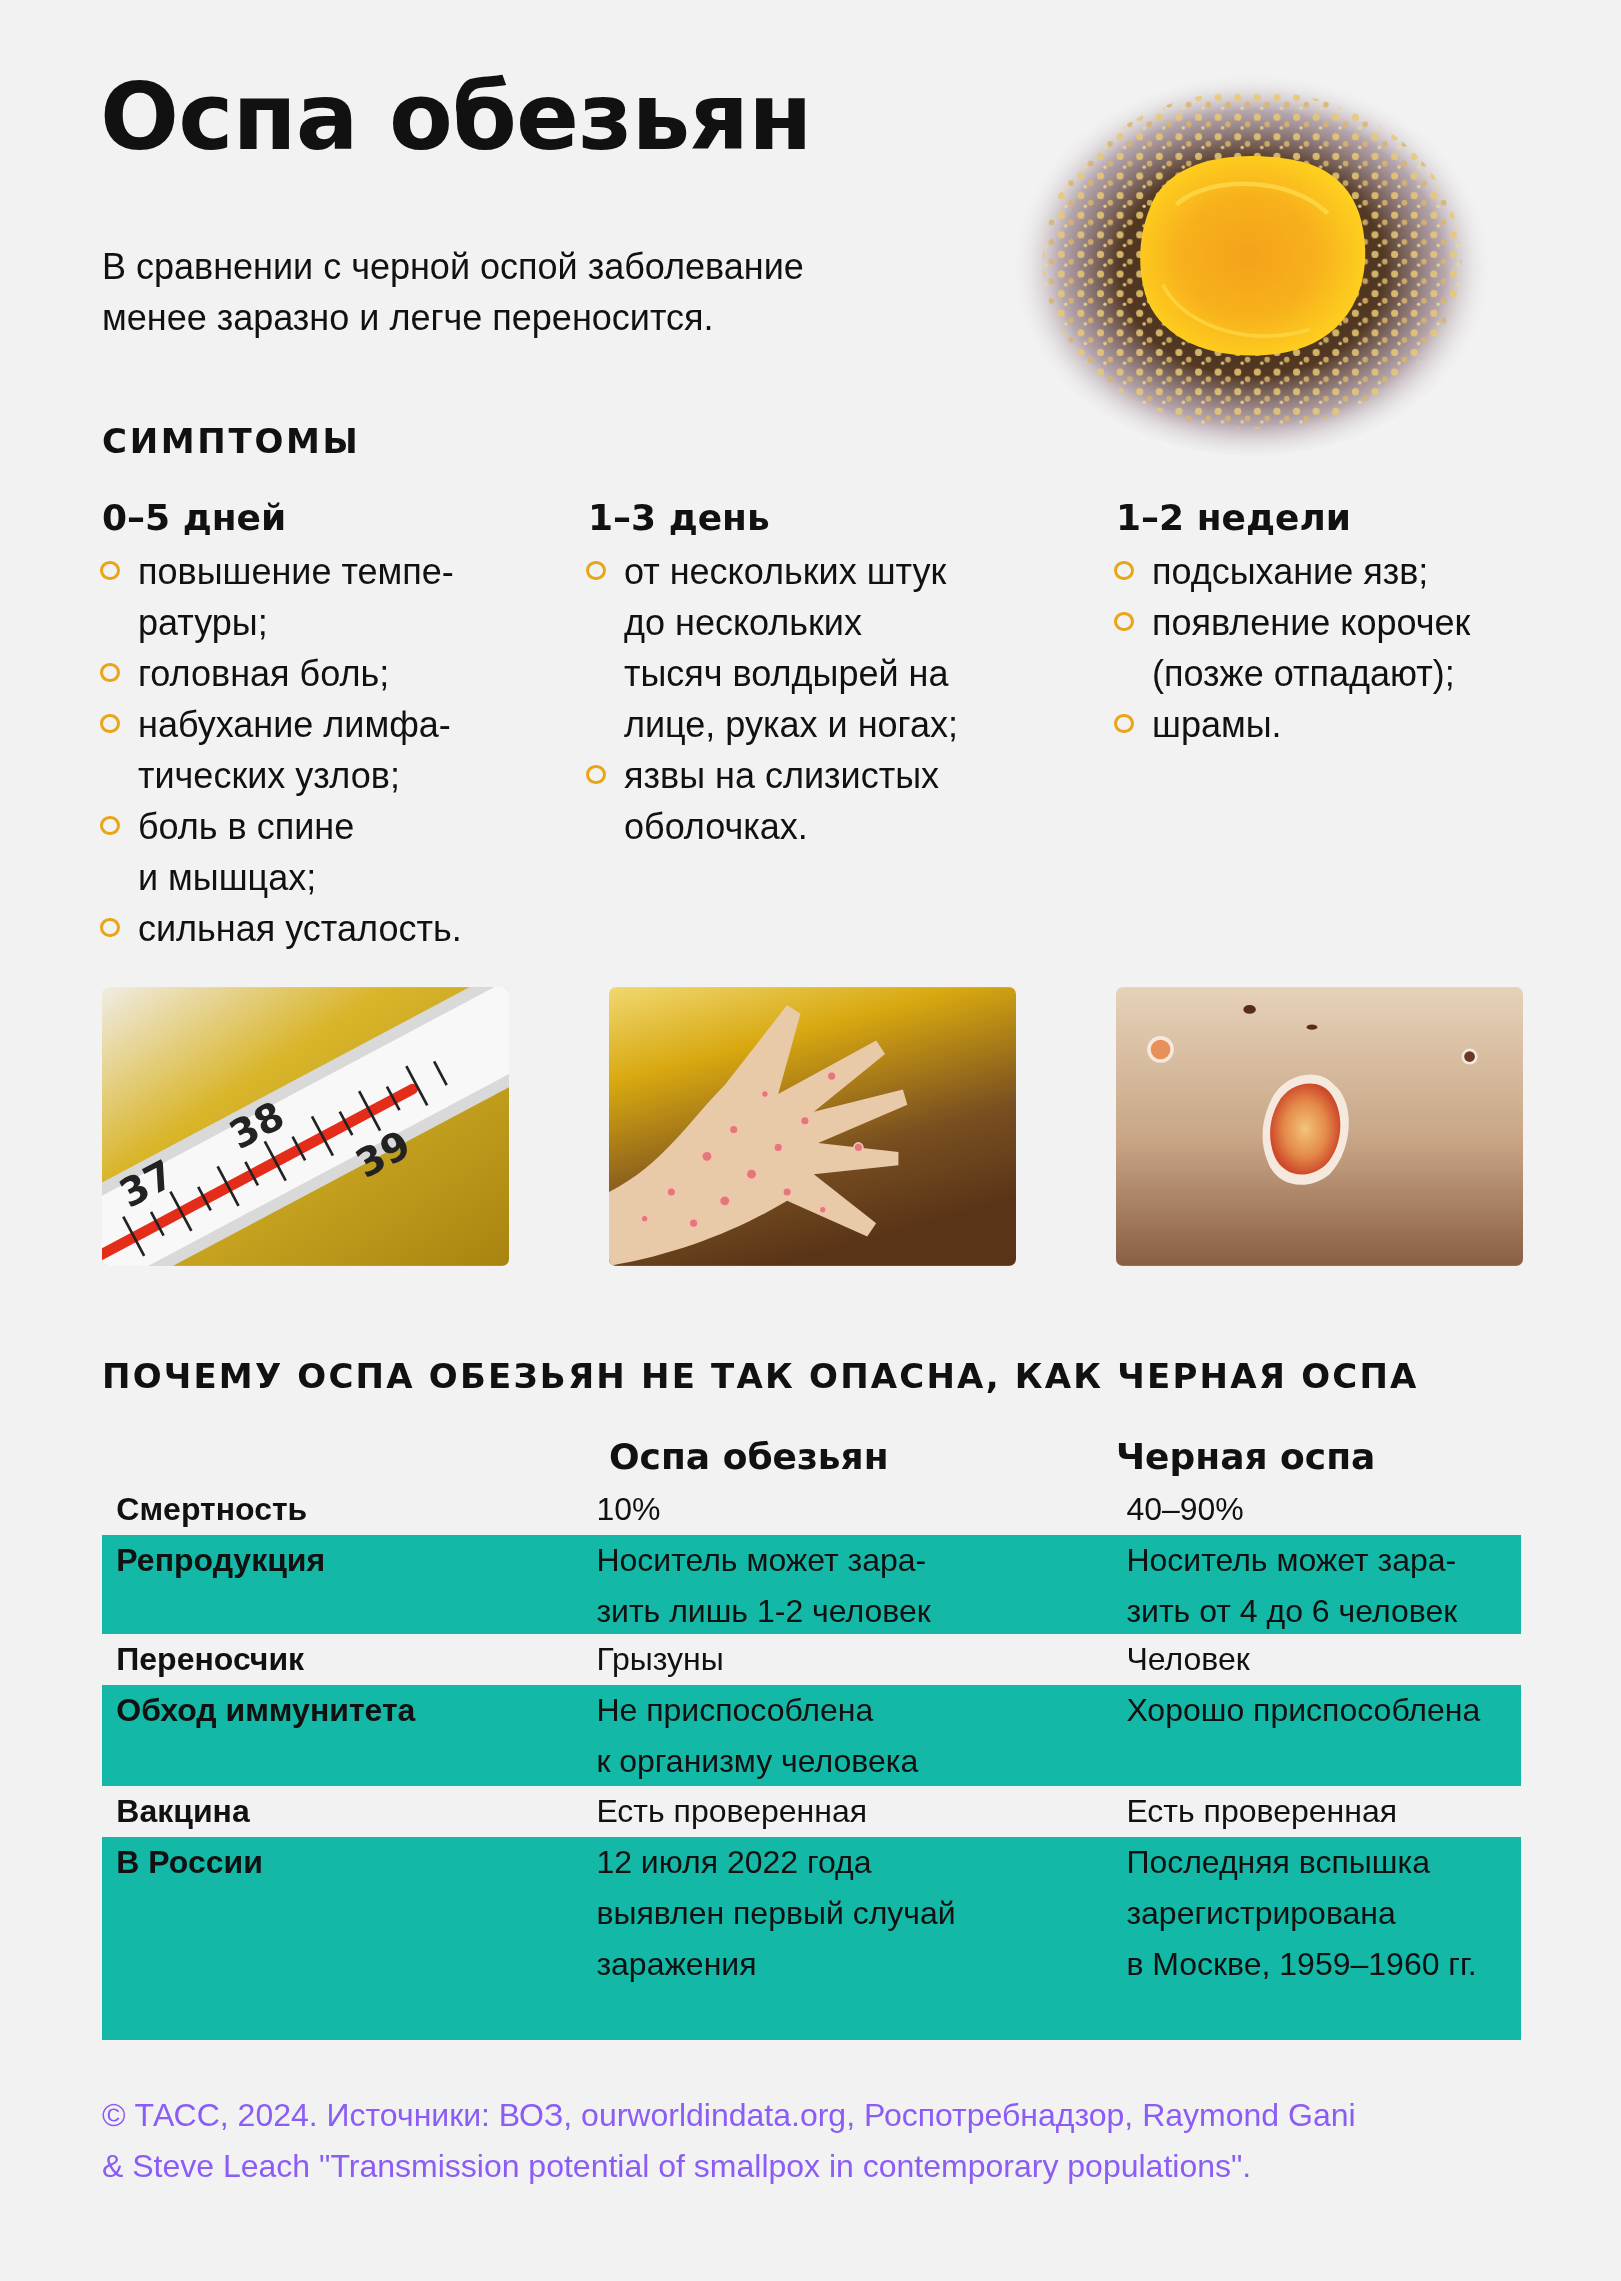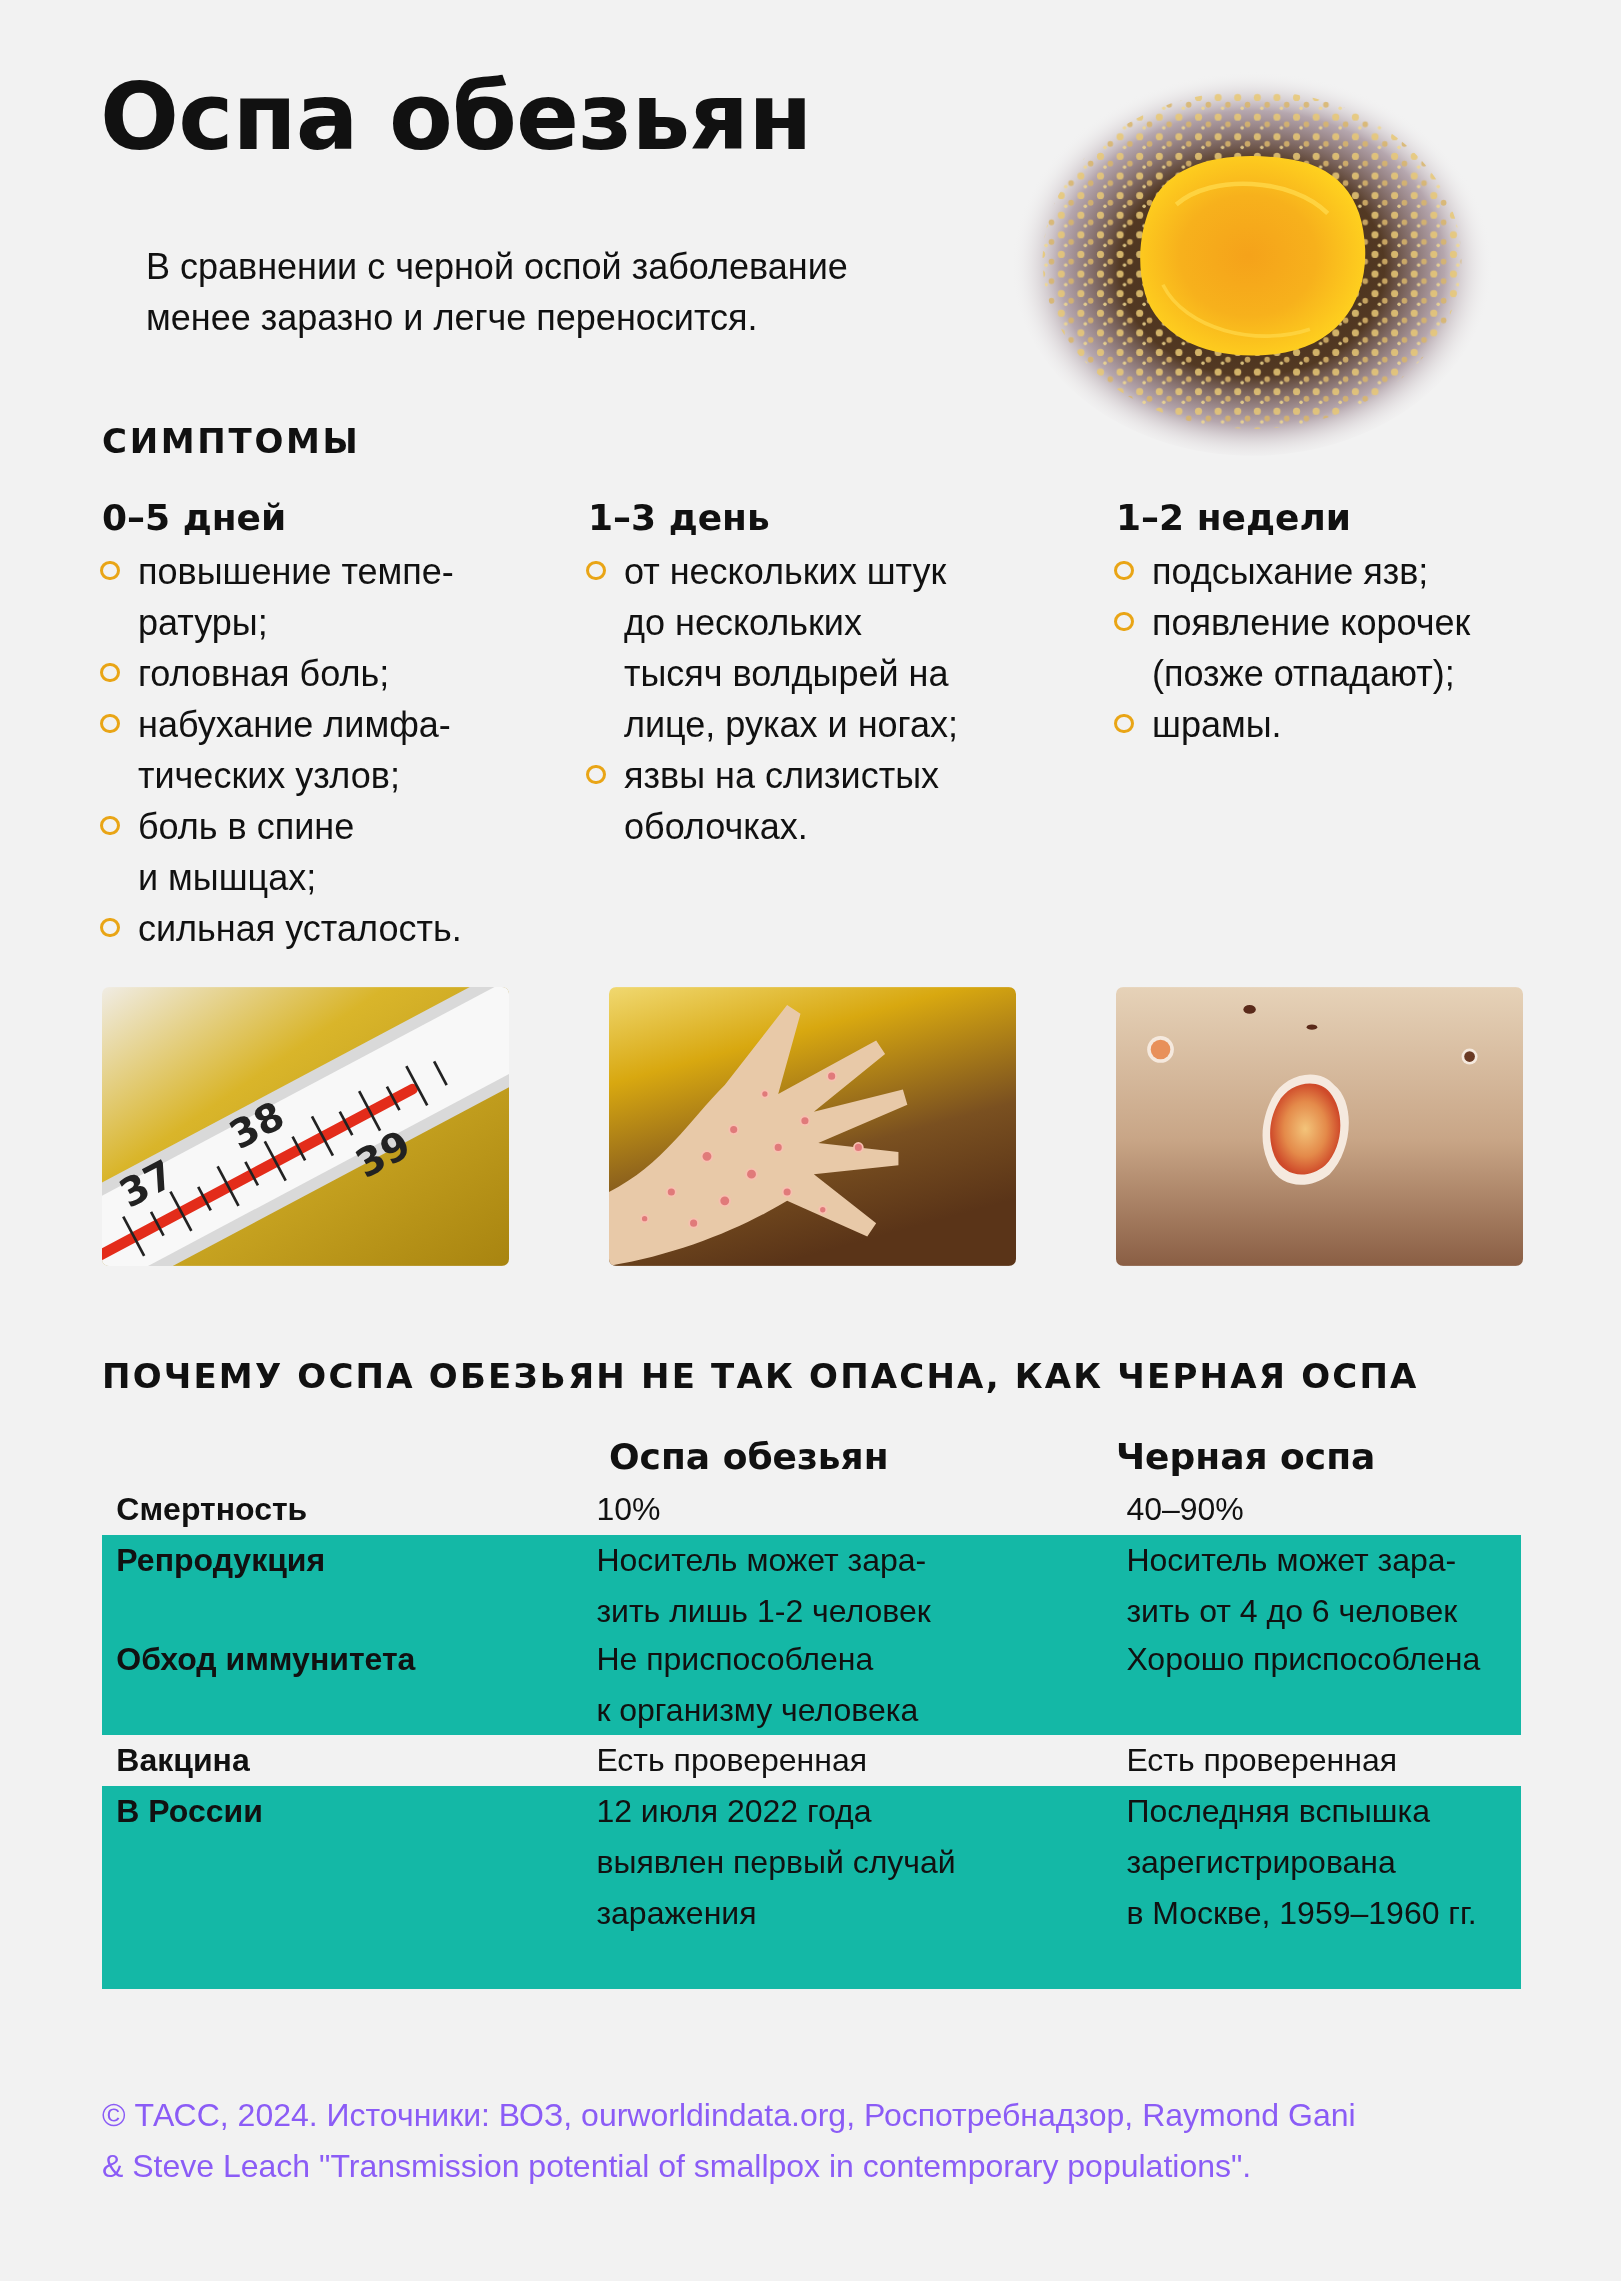--- a/index.html
+++ b/index.html
@@ -3,21 +3,21 @@
   <meta charset="utf-8">
   <style>
     html, body { margin: 0; padding: 0; }
     body {
       width: 1622px; height: 2281px; background: #f2f2f2; position: relative; overflow: hidden;
       font-family: "Liberation Sans", "DejaVu Sans", sans-serif; color: #111;
     }
     .abs { position: absolute; }
     .title { left: 100px; top: 64px; font-size: 93px; font-weight: bold; letter-spacing: -0.9px; line-height: 107px; font-family: "DejaVu Sans", sans-serif; }
     .subtitle { left: 102px; top: 241px; width: 855px; font-size: 36px; line-height: 51px; }
-    .subtitle span { display: block; white-space: nowrap; margin-left: 44px; }
+    .subtitle span { display: block; white-space: nowrap; }
 
     .virus { left: 998px; top: 53px; width: 508px; height: 410px; }
 
     .h-section { left: 102px; font-size: 34px; font-weight: bold; letter-spacing: 2.7px; line-height: 45px; white-space: nowrap; font-family: "DejaVu Sans", sans-serif; }
     .h-symptoms { top: 419px; }
     .h-table { top: 1354px; letter-spacing: 2.2px; }
 
     .sym-col { top: 495px; width: 481px; }
     .sym-col .period { font-size: 36px; font-weight: bold; line-height: 46px; height: 51px; white-space: nowrap; font-family: "DejaVu Sans", sans-serif; }
     .sym-col ul { list-style: none; margin: 0; padding: 0; }
@@ -261,20 +261,29 @@
     <div class="c0">Репродукция</div>
     <div class="c1">
         <span class="line">Носитель может зара-</span>
         <span class="line">зить лишь 1-2 человек</span>
       </div>
     <div class="c2">
         <span class="line">Носитель может зара-</span>
         <span class="line">зить от 4 до 6 человек</span>
       </div>
   </div>
+  <div class="tr">
+    <div class="c0">Переносчик</div>
+    <div class="c1">
+        <span class="line">Грызуны</span>
+      </div>
+    <div class="c2">
+        <span class="line">Человек</span>
+      </div>
+  </div>
   <div class="tr white" style="height:101px;">
     <div class="c0">Обход иммунитета</div>
     <div class="c1">
         <span class="line">Не приспособлена</span>
         <span class="line">к организму человека</span>
       </div>
     <div class="c2">
         <span class="line">Хорошо приспособлена</span>
       </div>
   </div>

